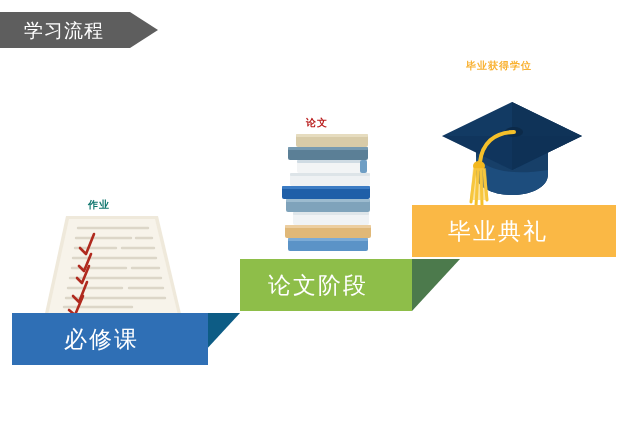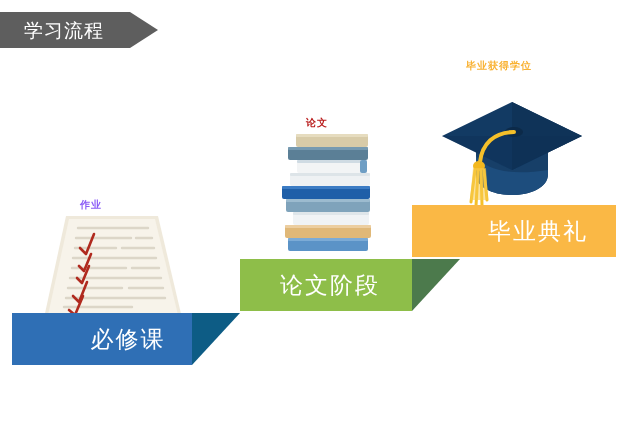--- a/index.html
+++ b/index.html
@@ -50,44 +50,43 @@
   .step-label {
     color: #ffffff;
     font-size: 23px;
     letter-spacing: 2px;
     line-height: 1;
     white-space: nowrap;
   }
   .step1 {
     left: 12px;
     top: 313px;
-    width: 180px;
+    width: 196px;
     height: 52px;
     background: #2f6fb5;
-    justify-content: center;
   }
   .step1 .step-label { padding-left: 52px; }
 
   .step2 {
     left: 240px;
     top: 259px;
     width: 172px;
     height: 52px;
     background: #8ebe49;
   }
-  .step2 .step-label { padding-left: 40px; }
+  .step2 .step-label { padding-left: 28px; }
 
   .step3 {
     left: 412px;
     top: 205px;
     width: 204px;
     height: 52px;
     background: #fab845;
   }
-  .step3 .step-label { padding-left: 76px; }
+  .step3 .step-label { padding-left: 36px; }
 
   
   .wedge {
     position: absolute;
   }
   .wedge1 {
     left: 192px;
     top: 313px;
     width: 48px;
     height: 52px;
@@ -107,21 +106,21 @@
 
   
   .caption {
     position: absolute;
     font-size: 10px;
     font-weight: bold;
     letter-spacing: 1px;
     line-height: 1;
     white-space: nowrap;
   }
-  .caption1 { left: 80px; top: 200px; color: #8b5cf6; }
+  .caption1 { left: 88px; top: 200px; color: #0f766e; }
   .caption2 { left: 306px; top: 118px; color: #b91c1c; }
   .caption3 { left: 466px; top: 61px;  color: #f9b233; }
 
   
   .illus {
     position: absolute;
   }
   .illus-homework { left: 36px;  top: 214px; }
   .illus-books    { left: 272px; top: 132px; }
   .illus-cap      { left: 424px; top: 96px;  }

